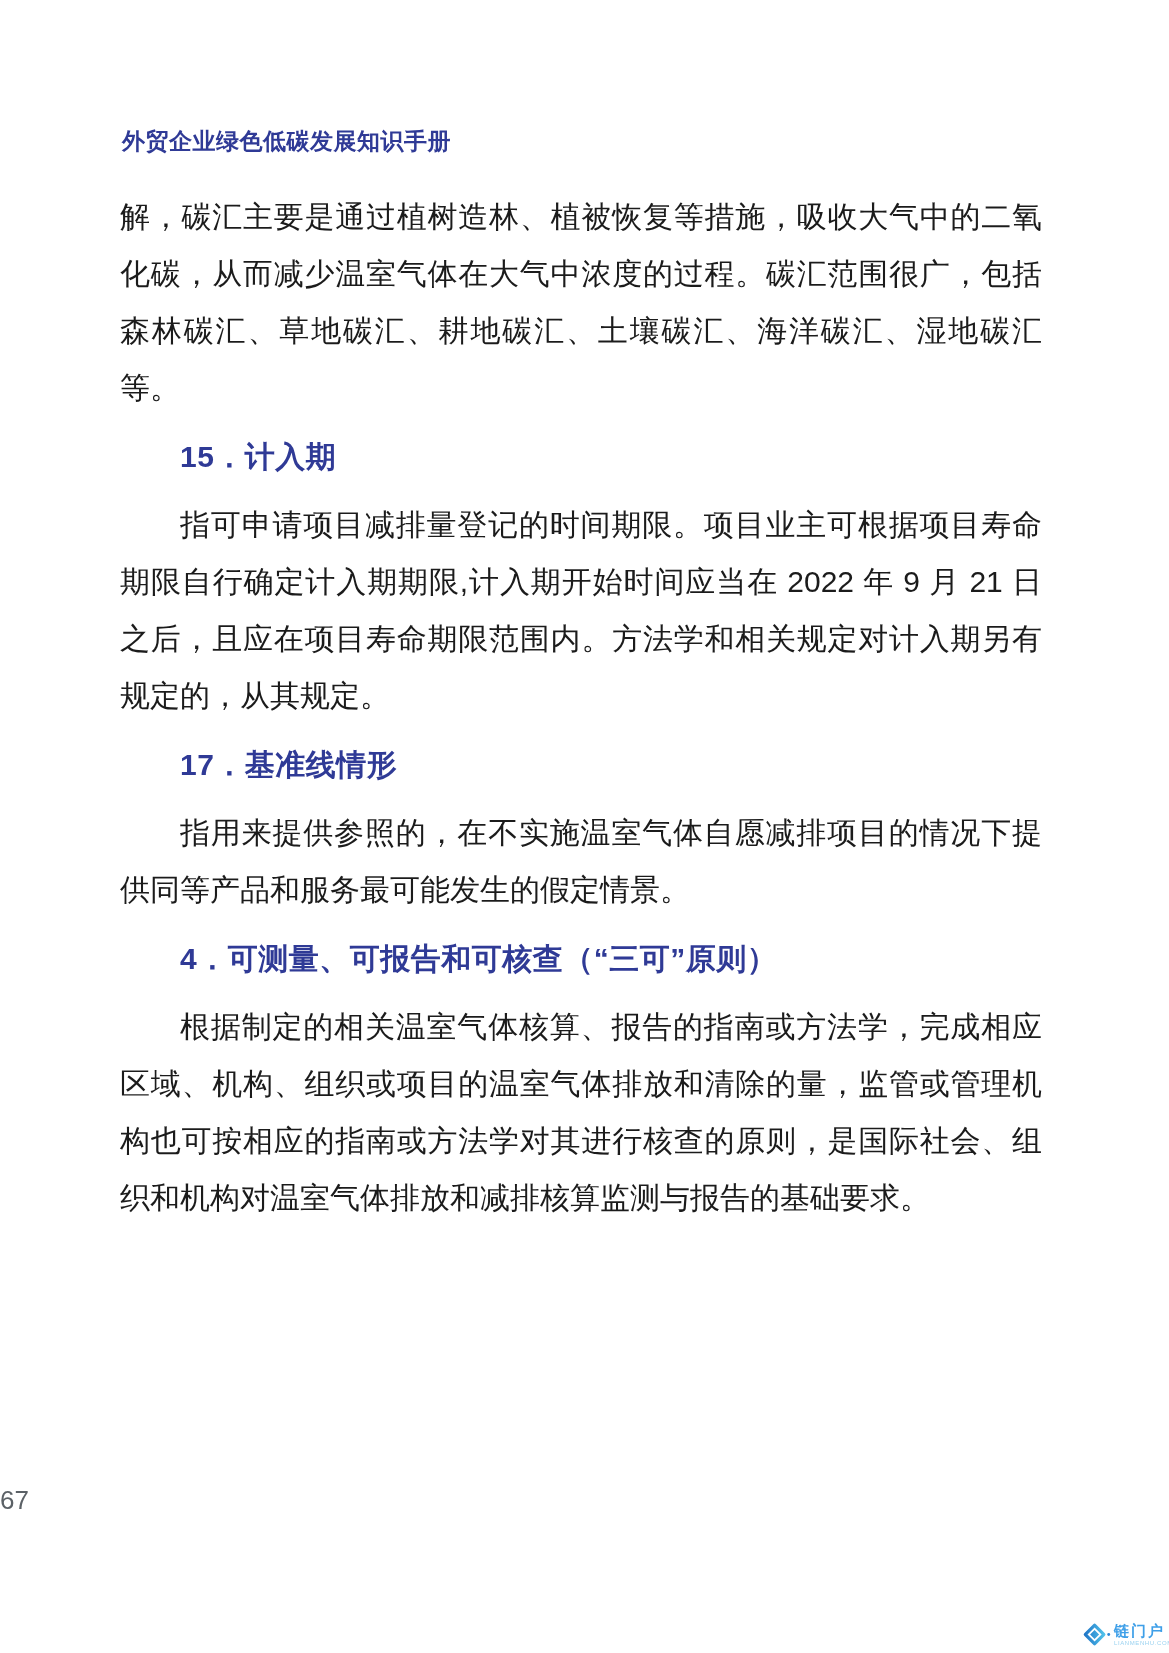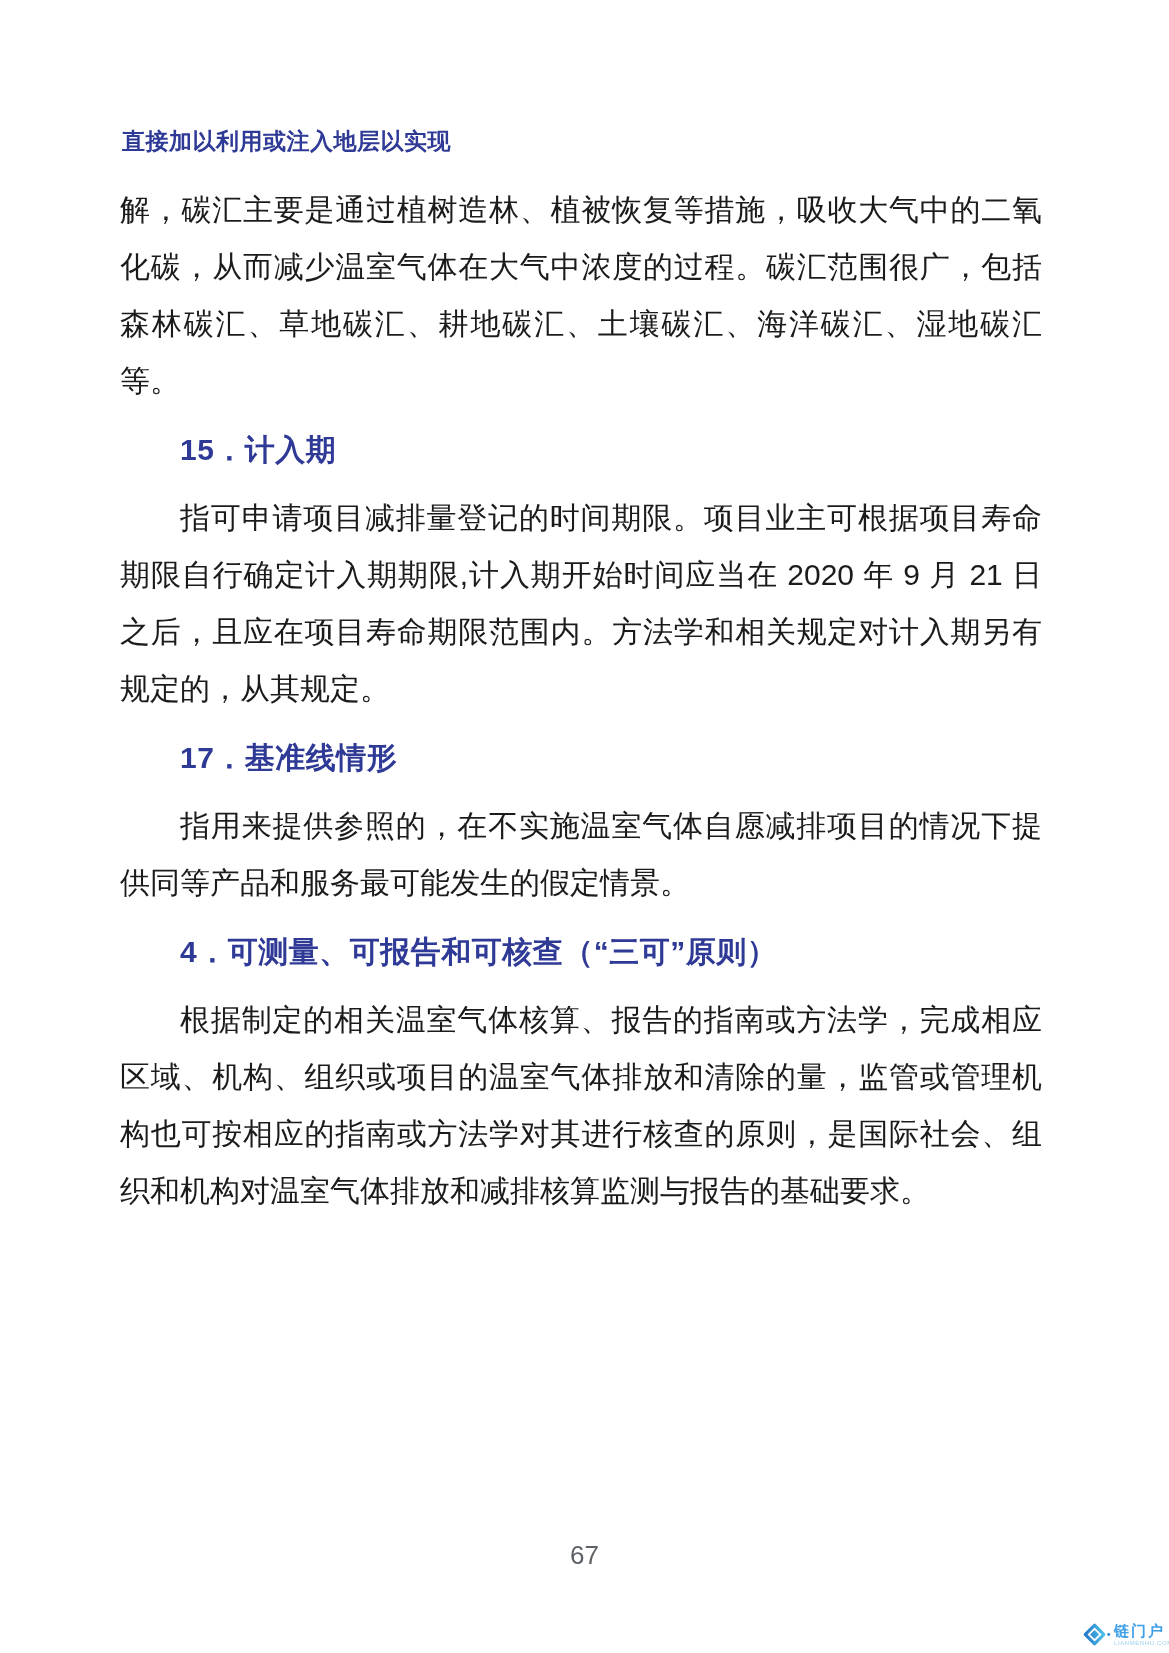--- a/index.html
+++ b/index.html
@@ -19,21 +19,21 @@
     left: 122px;
     top: 126px;
     font-size: 23px;
     font-weight: 700;
     letter-spacing: 0.5px;
     color: var(--heading-blue, #343d92);
   }
   .content {
     position: absolute;
     left: 120px;
-    top: 181px;
+    top: 188px;
     width: 922px;
     font-size: 30px;
     line-height: 57px;
     color: var(--body-text, #1b1b1b);
     text-align: justify;
   }
   .para {
     margin: 0;
     text-indent: 2em;
   }
@@ -45,23 +45,23 @@
     font-size: 30px;
     line-height: 40px;
     font-weight: 700;
     text-indent: 2em;
     color: var(--heading-blue, #2f3a96);
     letter-spacing: 0.5px;
   }
   .page-number {
     position: absolute;
     left: 0;
-    top: 1540px;
+    top: 1485px;
     width: 100%;
-    text-align: center;
+    text-align: left;
     font-size: 26px;
     color: var(--page-number-gray, #5b6166);
   }
   .watermark {
     position: absolute;
     left: 1080px;
     top: 1619px;
     display: flex;
     align-items: center;
     gap: 3px;
@@ -85,29 +85,29 @@
   .wm-domain {
     font-size: 6px;
     letter-spacing: 0.6px;
     margin-top: 2px;
     color: var(--watermark-light-blue, #9ad2f0);
   }
 </style>
 </head>
 <body>
 
-<div class="doc-header">直接加以利用或注入地层以实现</div>
+<div class="doc-header">外贸企业绿色低碳发展知识手册</div>
 
 <main class="content">
 
   <p class="para no-indent">解，碳汇主要是通过植树造林、植被恢复等措施，吸收大气中的二氧化碳，从而减少温室气体在大气中浓度的过程。碳汇范围很广，包括森林碳汇、草地碳汇、耕地碳汇、土壤碳汇、海洋碳汇、湿地碳汇等。</p>
 
   <section>
     <h2 class="section-heading">15．计入期</h2>
-    <p class="para">指可申请项目减排量登记的时间期限。项目业主可根据项目寿命期限自行确定计入期期限,计入期开始时间应当在 2020 年 9 月 21 日之后，且应在项目寿命期限范围内。方法学和相关规定对计入期另有规定的，从其规定。</p>
+    <p class="para">指可申请项目减排量登记的时间期限。项目业主可根据项目寿命期限自行确定计入期期限,计入期开始时间应当在 2022 年 9 月 21 日之后，且应在项目寿命期限范围内。方法学和相关规定对计入期另有规定的，从其规定。</p>
   </section>
 
   <section>
     <h2 class="section-heading">17．基准线情形</h2>
     <p class="para">指用来提供参照的，在不实施温室气体自愿减排项目的情况下提供同等产品和服务最可能发生的假定情景。</p>
   </section>
 
   <section>
     <h2 class="section-heading">4．可测量、可报告和可核查（“三可”原则）</h2>
     <p class="para">根据制定的相关温室气体核算、报告的指南或方法学，完成相应区域、机构、组织或项目的温室气体排放和清除的量，监管或管理机构也可按相应的指南或方法学对其进行核查的原则，是国际社会、组织和机构对温室气体排放和减排核算监测与报告的基础要求。</p>

